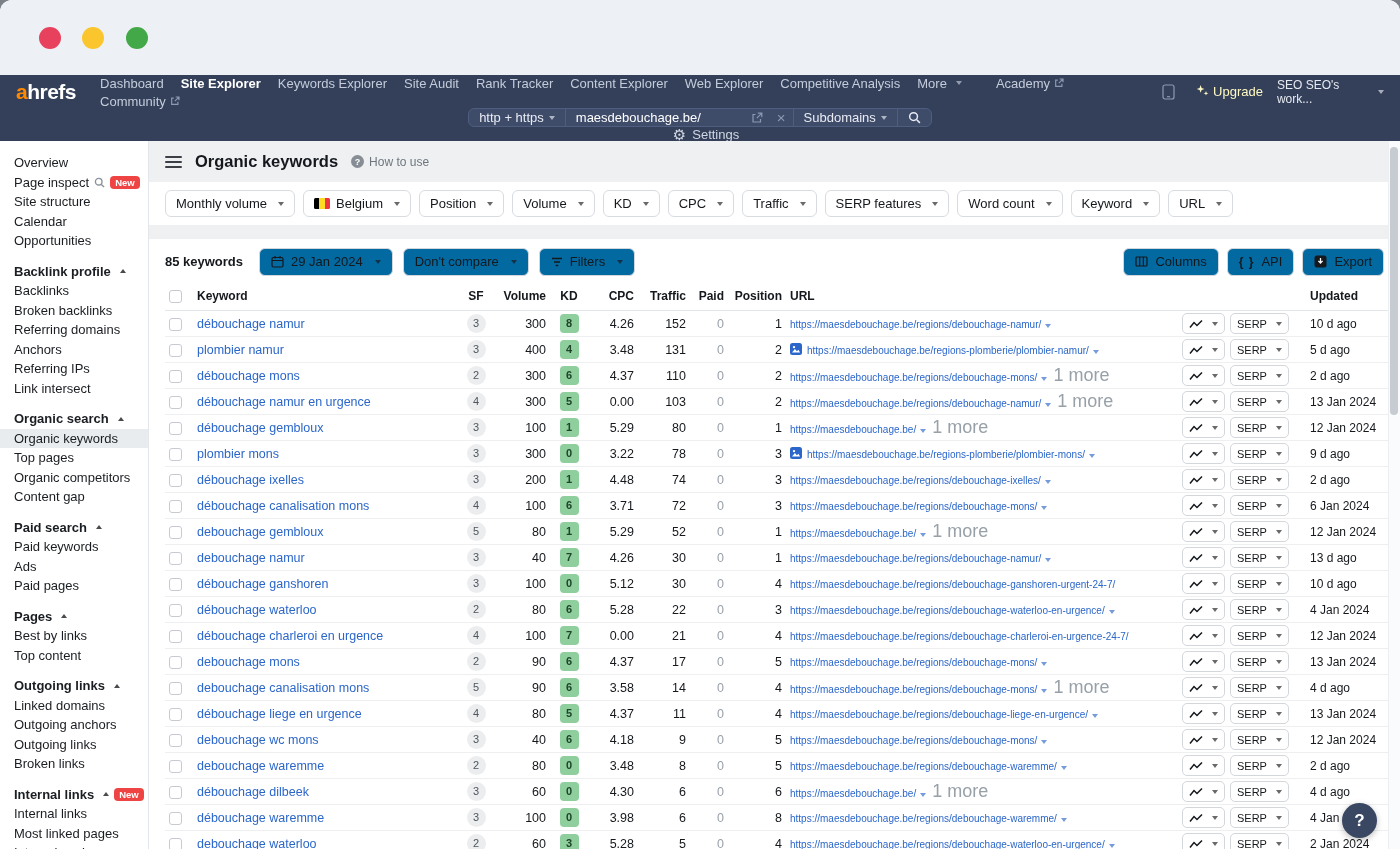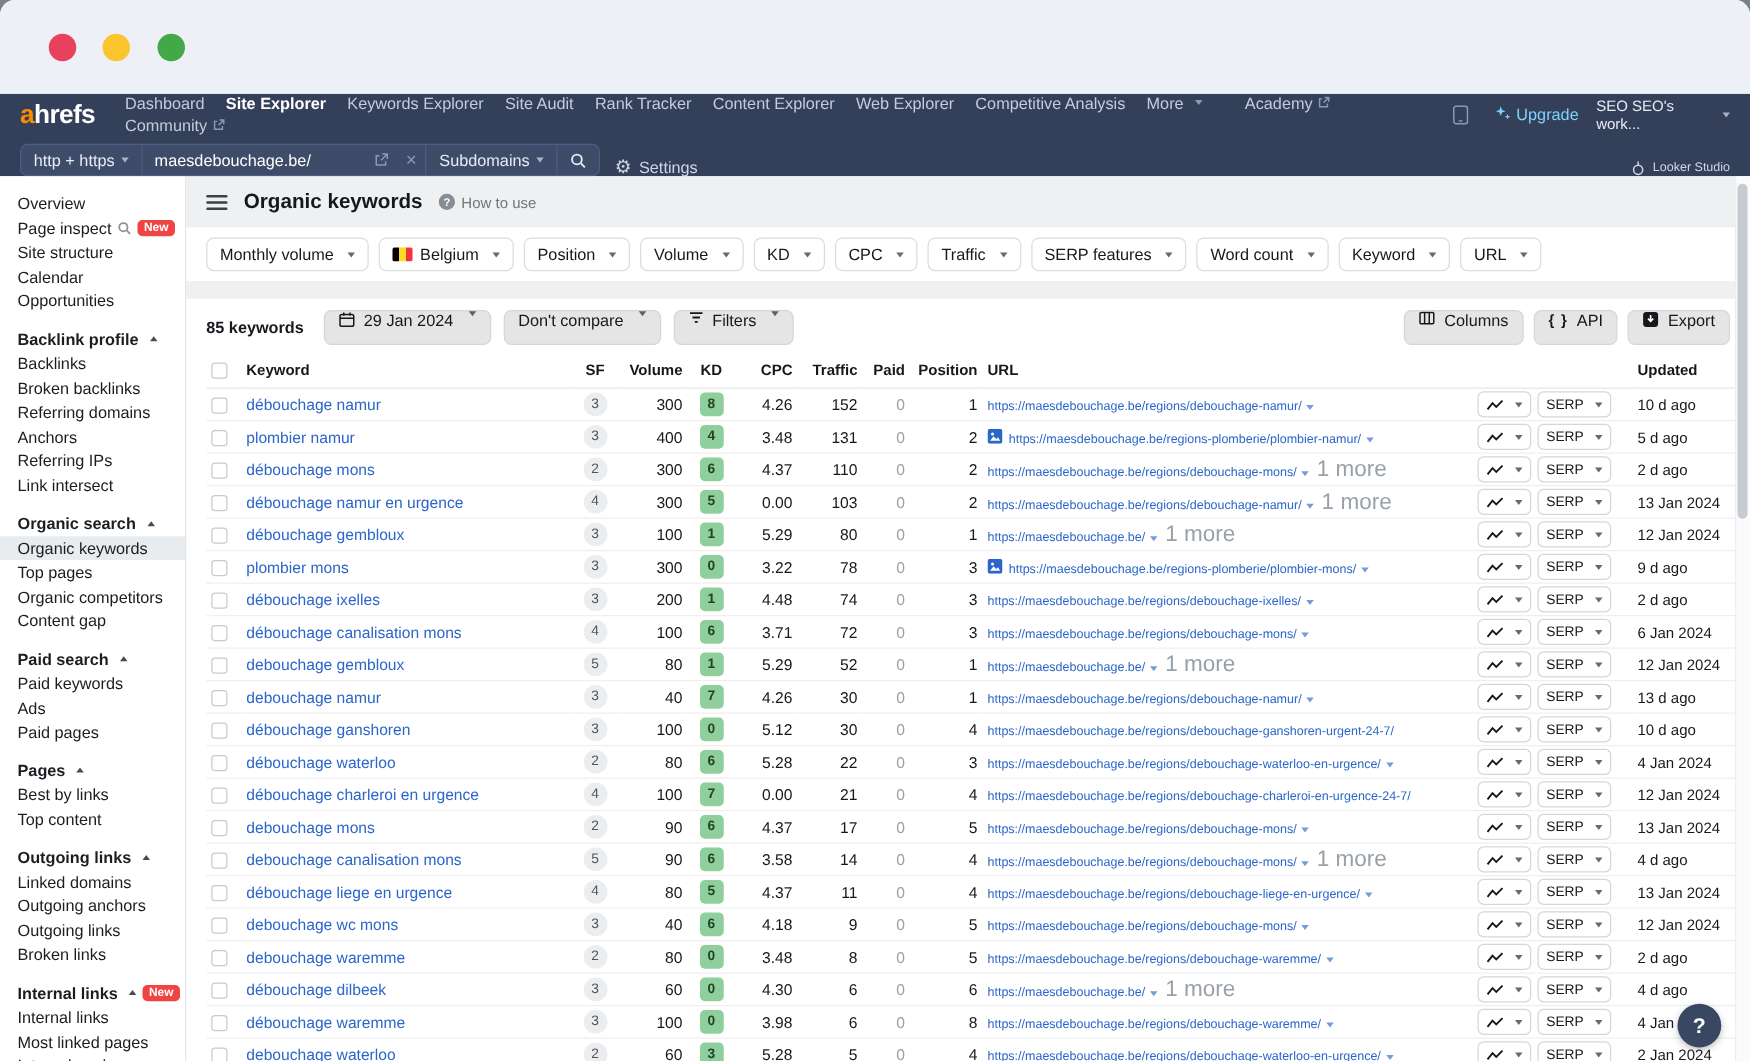--- a/index.html
+++ b/index.html
@@ -16,24 +16,24 @@
 
   
   .navbar { background:#344059; color:#c4ccdb; }
   .nav-row1 { height:33px; display:flex; align-items:center; padding:0 16px; }
   .logo { font-size:21px; font-weight:700; color:#fff; letter-spacing:-0.5px; margin-right:24px; }
   .logo .a { color:#ff8a00; }
   .nav-item { font-size:13px; margin-right:17px; cursor:pointer; white-space:nowrap; display:inline-flex; align-items:center; gap:4px; }
   .nav-item.active { color:#fff; font-weight:700; }
   .nav-divider { width:1px; height:16px; background:#4c5a78; margin-right:17px; }
   .nav-right { margin-left:auto; display:flex; align-items:center; gap:14px; }
-  .upgrade { color:#7dd3fc; font-size:13px; display:inline-flex; align-items:flex-start; gap:4px; }
+  .upgrade { color:#fef9c3; font-size:13px; display:inline-flex; align-items:flex-start; gap:4px; }
   .account { font-size:12px; color:#e6eaf2; display:inline-flex; align-items:center; }
 
-  .nav-row2 { height:33px; display:flex; align-items:flex-end; padding:0 16px; }
+  .nav-row2 { height:33px; display:flex; align-items:center; padding:0 16px;flex-direction:column; }
   .searchgroup { display:flex; align-items:center; height:26px; background:#3e4b69; border:1px solid #4e5d80; border-radius:6px; color:#e8ecf4; }
   .sg-seg { display:flex; align-items:center; padding:0 10px; height:100%; font-size:13px; white-space:nowrap; }
   .sg-border-r { border-right:1px solid #4e5d80; }
   .sg-border-l { border-left:1px solid #4e5d80; }
   .sg-query { width:178px; color:#fff; }
   .sg-icon { color:#8d99b2; padding:0 7px; display:flex; align-items:center; }
   .settings { margin-left:12px; font-size:13px; color:#cfd6e4; display:inline-flex; align-items:center; gap:6px; }
   .gear { font-size:15px; line-height:1; }
   .looker { margin-left:auto; font-size:10px; color:#cfd6e4; display:inline-flex; align-items:center; gap:6px; }
 
@@ -61,21 +61,21 @@
 
   .filterband { background:#fff; padding:8px 16px; display:flex; gap:8px; align-items:center; }
   .pill { height:27px; border:1px solid #d8dce1; border-radius:6px; background:#fff; display:inline-flex; align-items:center; padding:0 10px; font-size:13px; color:#15181c; cursor:pointer; white-space:nowrap; gap:6px; }
   .flag-be { width:16px; height:11px; border-radius:1.5px; background:linear-gradient(to right,#000 0 33.3%,#fdda24 33.3% 66.6%,#ef3340 66.6% 100%); }
 
   .band-gap { height:14px; background:#eef0f2; }
 
   .content { flex:1; background:#fff; padding:0 16px; overflow:hidden; }
   .toolbar { height:45px; display:flex; align-items:center; gap:10px; }
   .kw-count { font-size:13px; font-weight:700; color:#15181c; margin-right:6px; }
-  .btn { height:28px; border:1px solid #d3d7dc; border-radius:6px; background:#e5e5e5; display:inline-flex; gap:7px; padding:0 11px; font-size:13px; color:#15181c; cursor:pointer; white-space:nowrap; }
+  .btn { height:28px; border:1px solid #d3d7dc; border-radius:6px; background:#0369a1; display:inline-flex; align-items:center; gap:7px; padding:0 11px; font-size:13px; color:#15181c; cursor:pointer; white-space:nowrap; }
   .toolbar-right { margin-left:auto; display:flex; gap:8px; }
   .braces { font-weight:700; font-size:12px; letter-spacing:1px; }
 
   table { width:100%; border-collapse:collapse; table-layout:fixed; }
   th { font-size:12px; font-weight:700; color:#15181c; padding:5px 4px 7px; border-bottom:1px solid #e4e7ea; text-align:left; white-space:nowrap; }
   td { font-size:12.5px; color:#15181c; padding:0 4px; height:26px; border-bottom:1px solid #edeff1; white-space:nowrap; overflow:hidden; }
   .al-r { text-align:right; }
   .al-c { text-align:center; }
   .kwlink, .urllink { color:#2b66c9; cursor:pointer; text-decoration:none; }
   .urllink { font-size:10px; }

